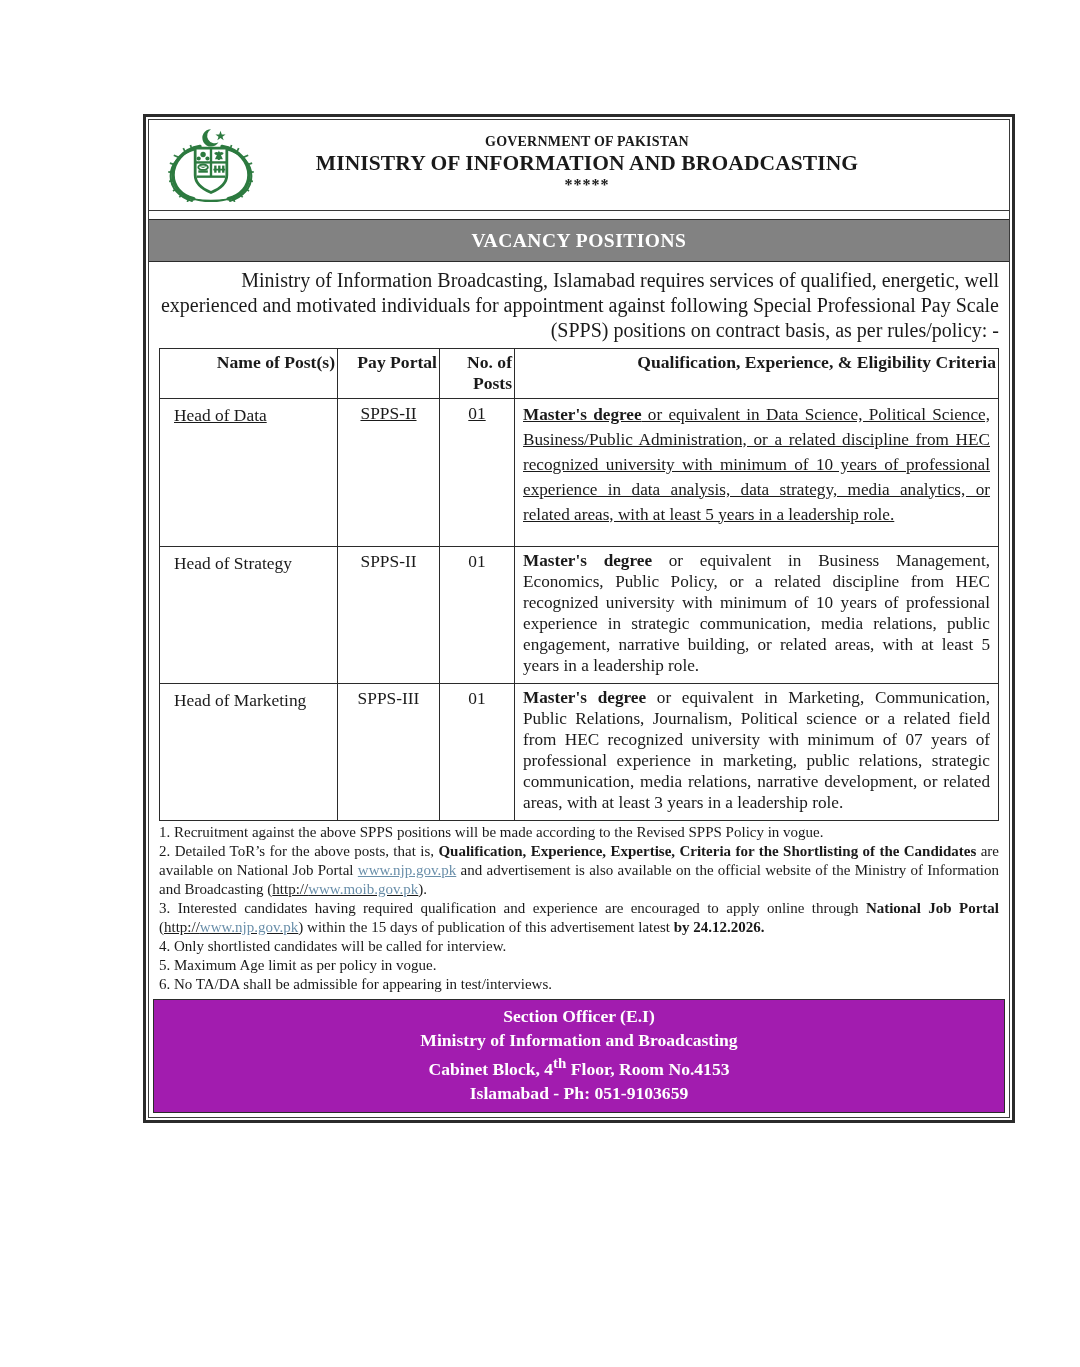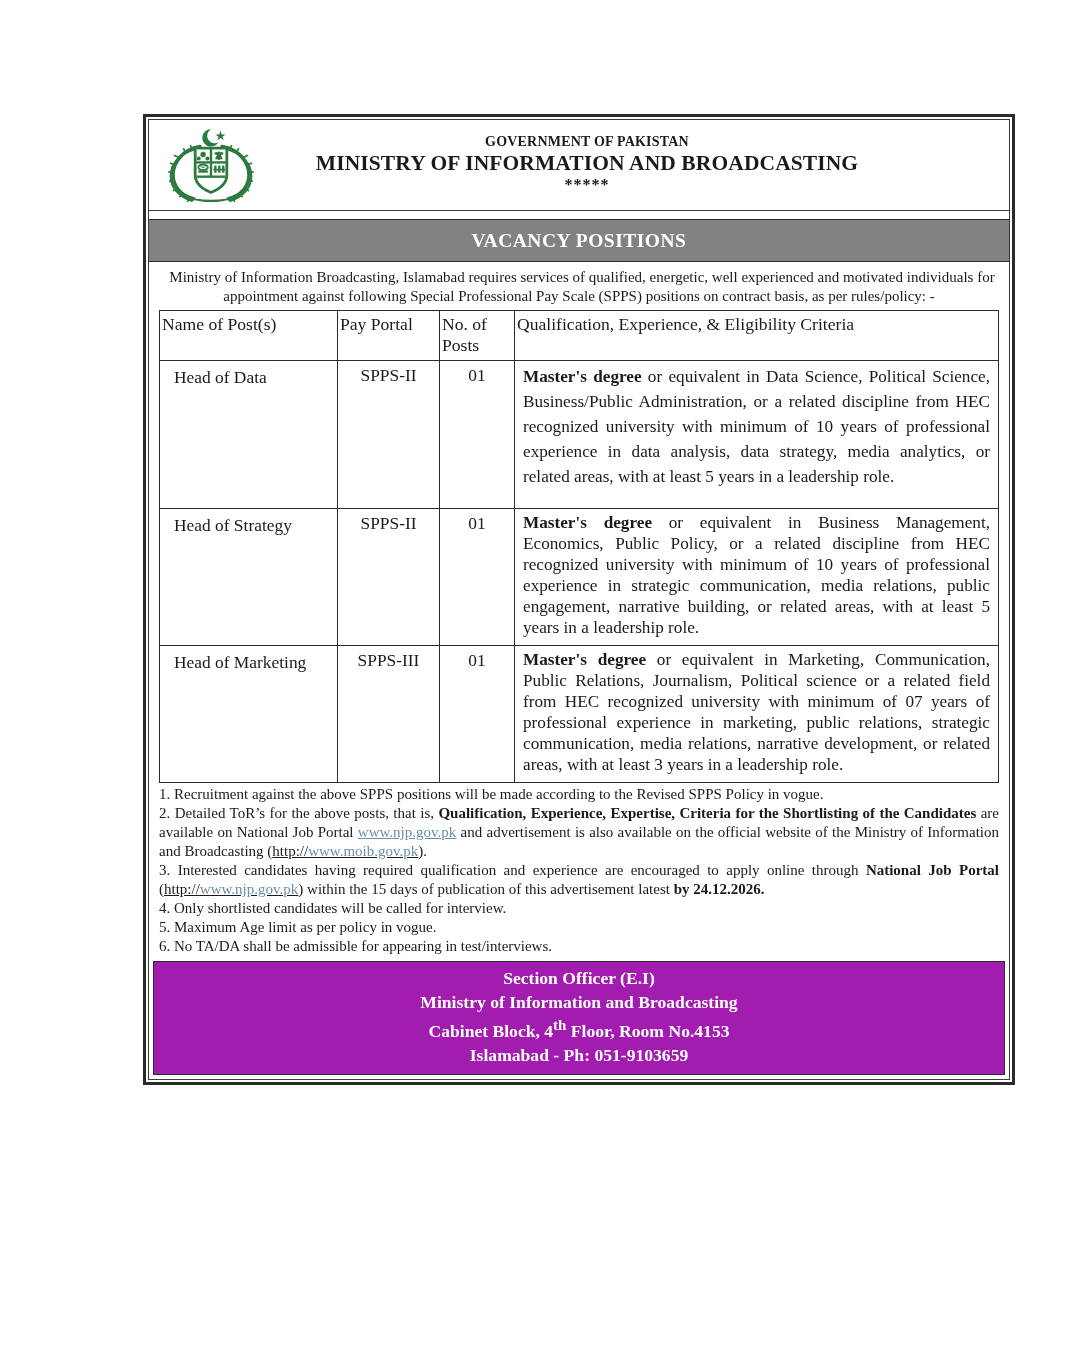--- a/index.html
+++ b/index.html
@@ -86,42 +86,42 @@
     font-weight: bold;
     letter-spacing: .5px;
     padding: 10px 0 9px 0;
     border-bottom: 1px solid #2b2b2b;
     border-top: 1px solid #2b2b2b;
     margin-top: 8px;
   }
 
   
   .intro {
-    font-size: 15px;
+    font-size: 20px;
     line-height: 1.26;
     padding: 6px 10px 2px 10px;
-    text-align: center;
+    text-align: right;
   }
   .intro p { margin: 0; text-indent: 6px; }
 
   
   .tbl-wrap { padding: 2px 10px 0 10px; }
   table.vac {
     width: 100%;
     border-collapse: collapse;
     table-layout: fixed;
   }
   table.vac th, table.vac td {
     border: 1px solid #2b2b2b;
     vertical-align: top;
   }
   table.vac th {
     font-size: 17.6px;
-    font-weight: normal;
-    text-align: left;
+    font-weight: bold;
+    text-align: right;
     padding: 3px 2px 4px 2px;
     line-height: 1.2;
   }
   .col-post   { width: 178px; }
   .col-scale  { width: 102px; }
   .col-posts  { width: 75px; }
 
   td.c-post {
     font-size: 17.4px;
     text-align: left;
@@ -284,21 +284,21 @@
           </colgroup>
           <thead>
             <tr>
               <th>Name of Post(s)</th>
               <th>Pay Portal</th>
               <th>No. of Posts</th>
               <th>Qualification, Experience, &amp; Eligibility Criteria</th>
             </tr>
           </thead>
           <tbody>
-            <tr style="height:148px;">
+            <tr style="height:148px;text-decoration:underline;">
               <td class="c-post">Head of Data</td>
               <td class="c-scale">SPPS-II</td>
               <td class="c-posts">01</td>
               <td class="c-qual loose"><b>Master's degree</b><span> or equivalent in Data Science, Political Science, Business/Public Administration, or a related discipline from HEC recognized university with minimum of 10 years of professional experience in data analysis, data strategy, media analytics, or related areas, with at least 5 years in a leadership role.</span></td>
             </tr>
             <tr style="height:128px;">
               <td class="c-post">Head of Strategy</td>
               <td class="c-scale">SPPS-II</td>
               <td class="c-posts">01</td>
               <td class="c-qual tight"><b>Master's degree</b><span> or equivalent in Business Management, Economics, Public Policy, or a related discipline from HEC recognized university with minimum of 10 years of professional experience in strategic communication, media relations, public engagement, narrative building, or related areas, with at least 5 years in a leadership role.</span></td>

